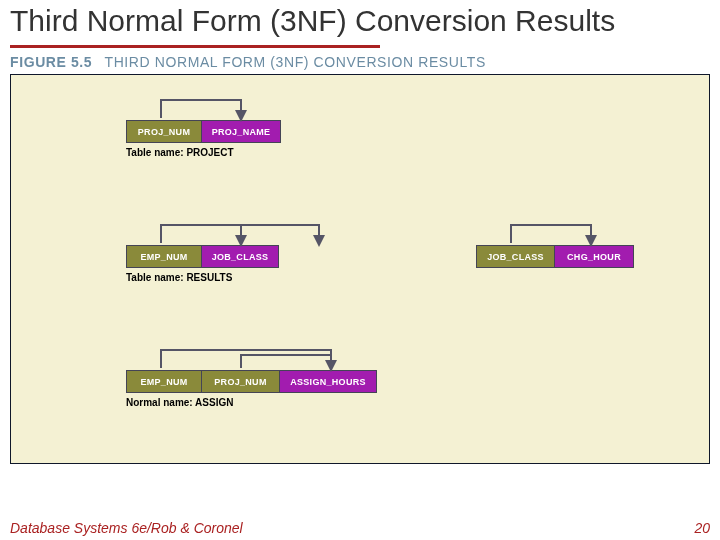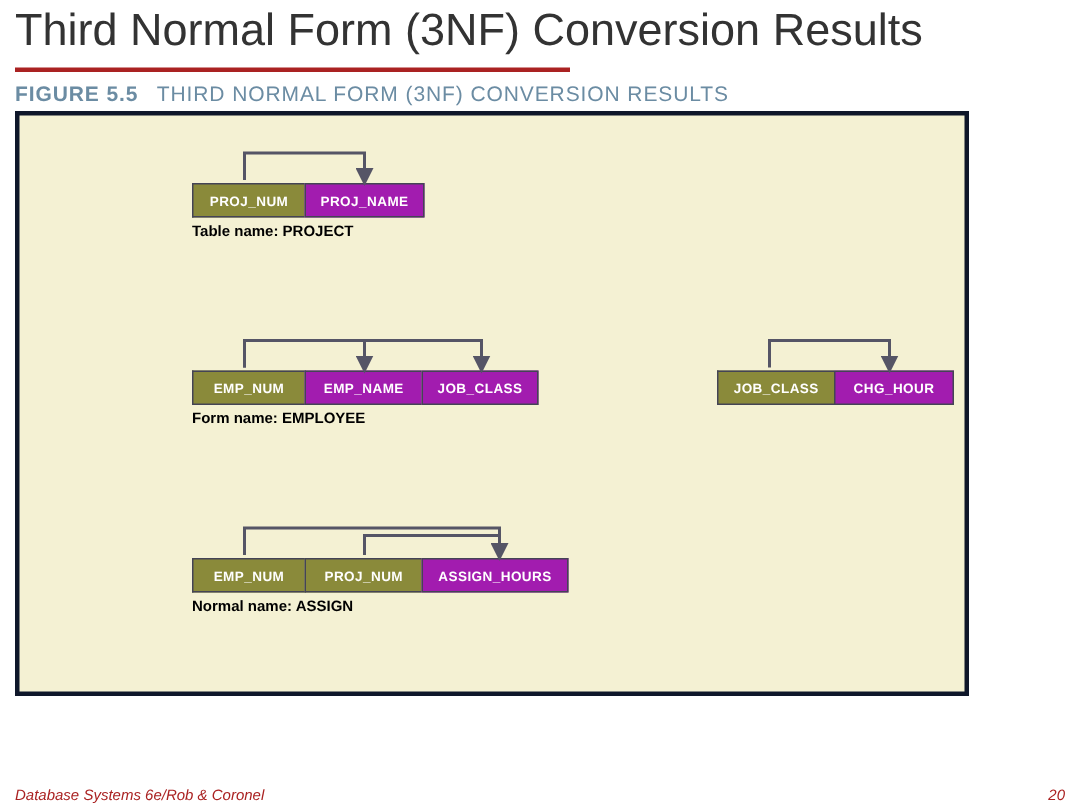--- a/index.html
+++ b/index.html
@@ -31,22 +31,22 @@
     color: #6b8ca3;
     padding: 2px 0 4px 0;
     letter-spacing: 0.6px;
   }
   .figure-caption .fignum {
     font-weight: bold;
     margin-right: 8px;
   }
   .diagram-box {
     background: #f4f1d3;
-    border: 3px solid #0f172a;
-    width: 636px;
+    border: 1px solid #0f172a;
+    width: 700px;
     height: 390px;
     position: relative;
   }
   .table-group {
     position: absolute;
   }
   .cells-row {
     display: flex;
   }
   .cell {
@@ -75,21 +75,21 @@
     left: 0;
     pointer-events: none;
   }
   .footer {
     position: absolute;
     bottom: 4px;
     left: 10px;
     right: 10px;
     display: flex;
     justify-content: space-between;
-    font-size: 10px;
+    font-size: 14px;
     font-style: italic;
     color: #aa2222;
   }
 </style>
 </head>
 <body>
 
 <div class="title">Third Normal Form (3NF) Conversion Results</div>
 <div class="title-underline"></div>
 
@@ -117,24 +117,23 @@
       <div class="table-label">Table name: PROJECT</div>
     </div>
 
     <div class="table-group" style="left:115px; top:170px;">
       <svg class="dep-svg" width="260" height="50" style="top:-32px; left:0;">
         <path d="M 35 30 L 35 12 L 115 12 L 115 28" stroke="#556" stroke-width="2" fill="none" marker-end="url(#ah1)"></path>
         <path d="M 35 30 L 35 12 L 193 12 L 193 28" stroke="#556" stroke-width="2" fill="none" marker-end="url(#ah1)"></path>
       </svg>
       <div class="cells-row">
         <div class="cell pk" style="width:75px">EMP_NUM</div>
-        <div class="cell attr" style="width:78px">EMP_NAME</div>
         <div class="cell attr" style="width:78px">JOB_CLASS</div>
       </div>
-      <div class="table-label">Form name: EMPLOYEE</div>
+      <div class="table-label">Table name: RESULTS</div>
     </div>
 
     <div class="table-group" style="left:465px; top:170px;">
       <svg class="dep-svg" width="180" height="50" style="top:-32px; left:0;">
         <path d="M 35 30 L 35 12 L 115 12 L 115 28" stroke="#556" stroke-width="2" fill="none" marker-end="url(#ah1)"></path>
       </svg>
       <div class="cells-row">
         <div class="cell pk" style="width:78px">JOB_CLASS</div>
         <div class="cell attr" style="width:80px">CHG_HOUR</div>
       </div>

